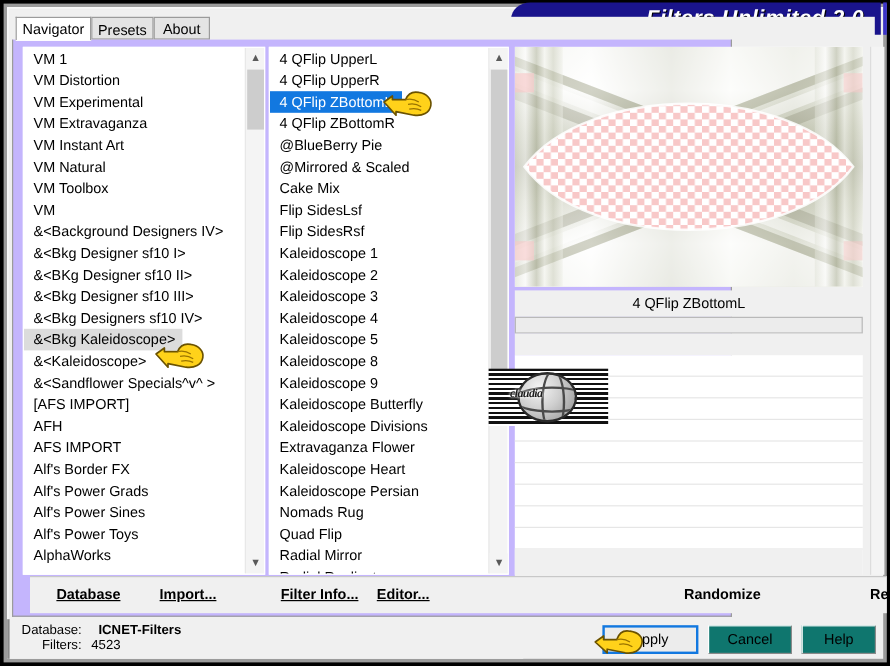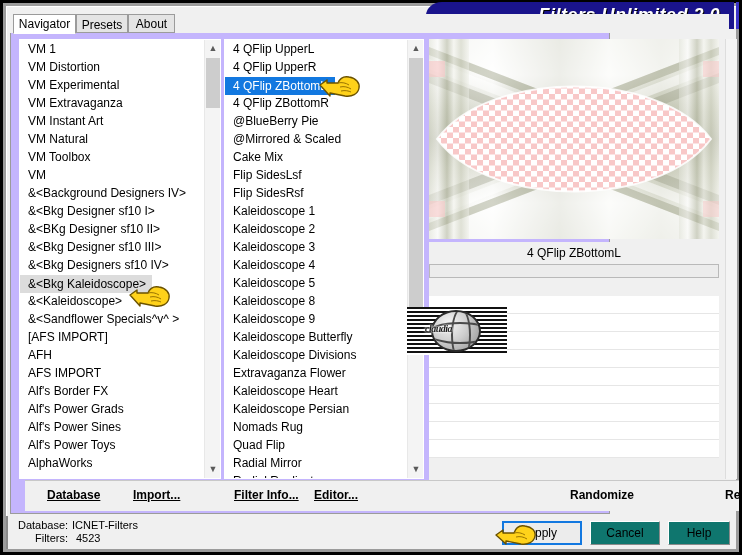--- a/index.html
+++ b/index.html
@@ -224,21 +224,21 @@
   #btn-reset     { left:653px;margin-left:47px; }
 
   
   .statusbar {
     position:absolute; left:6px; top:516px; width:430px; height:33px;
     background:#f0f0f0;
     border-left:2px solid #8a8a8a;
   }
   .status-line { position:absolute; font-size:11px; color:#000; white-space:nowrap; }
   .status-lbl0 { left:10px; top:3px; }
-  .status-val0 { left:64px; top:3px; }
+  .status-val0 { left:74px; top:3px;font-weight:bold; }
   .status-lbl1 { left:10px; top:16px;margin-left:17px; }
   .status-val1 { left:68px; top:16px; }
 
   
   .actionbtn {
     position:absolute; top:521px; height:24px;
     background:#0f766e;
     border:1px solid #8a8a8a;
     border-top-color:#ffffff; border-left-color:#ffffff;
     font-size:12px; color:#000;

